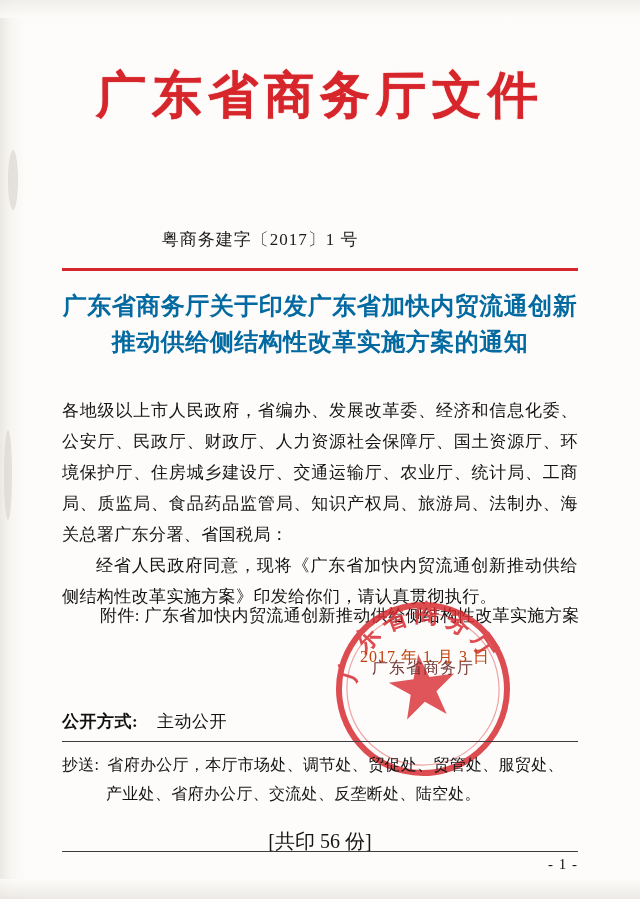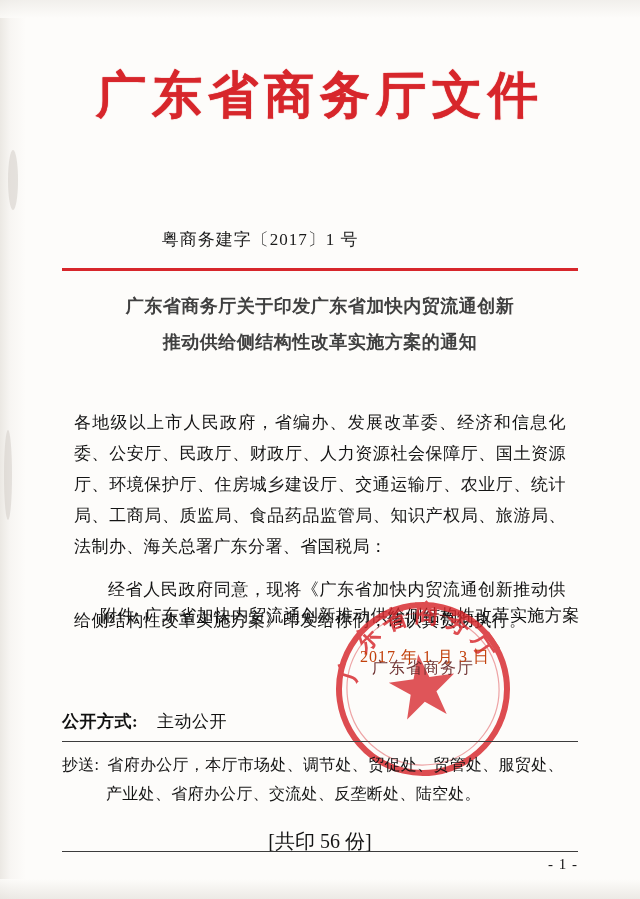--- a/index.html
+++ b/index.html
@@ -85,37 +85,37 @@
     height: 2.5px;
     background: #d7262b;
   }
 
   .subject {
     position: absolute;
     left: 62px; top: 288px;
     width: 516px;
     text-align: center;
     font-weight: bold;
-    font-size: 18px;
+    font-size: 24px;
     line-height: 36px;
-    color: #404040;
+    color: #0369a1;
     letter-spacing: .5px;
   }
 
   .body-block {
     position: absolute;
     left: 62px; top: 395px;
     width: 516px;
     font-size: 17px;
     line-height: 31px;
     color: #141414;
     letter-spacing: .4px;
   }
   .body-block p {
-    margin: 12px;
+    margin: 0;
     text-align: justify;
   }
   .indent2 { text-indent: 2em; }
 
   .attachment {
     position: absolute;
     left: 66px; top: 600px;
     width: 516px;
     font-size: 17px;
     line-height: 31px;

